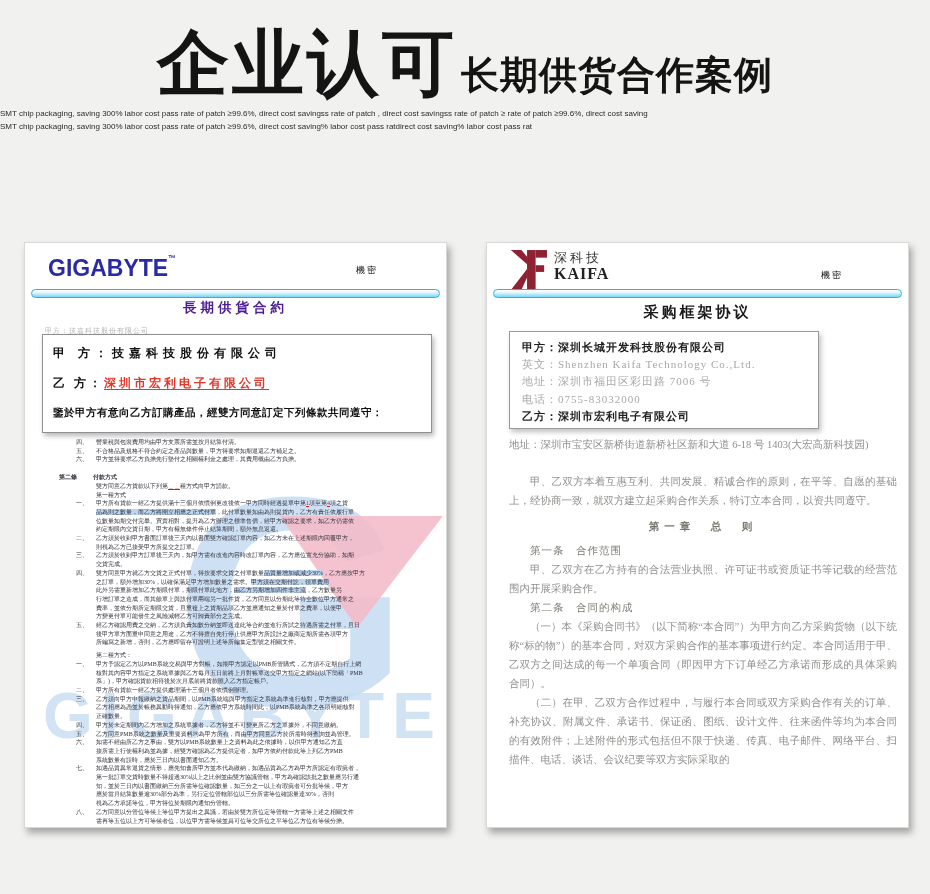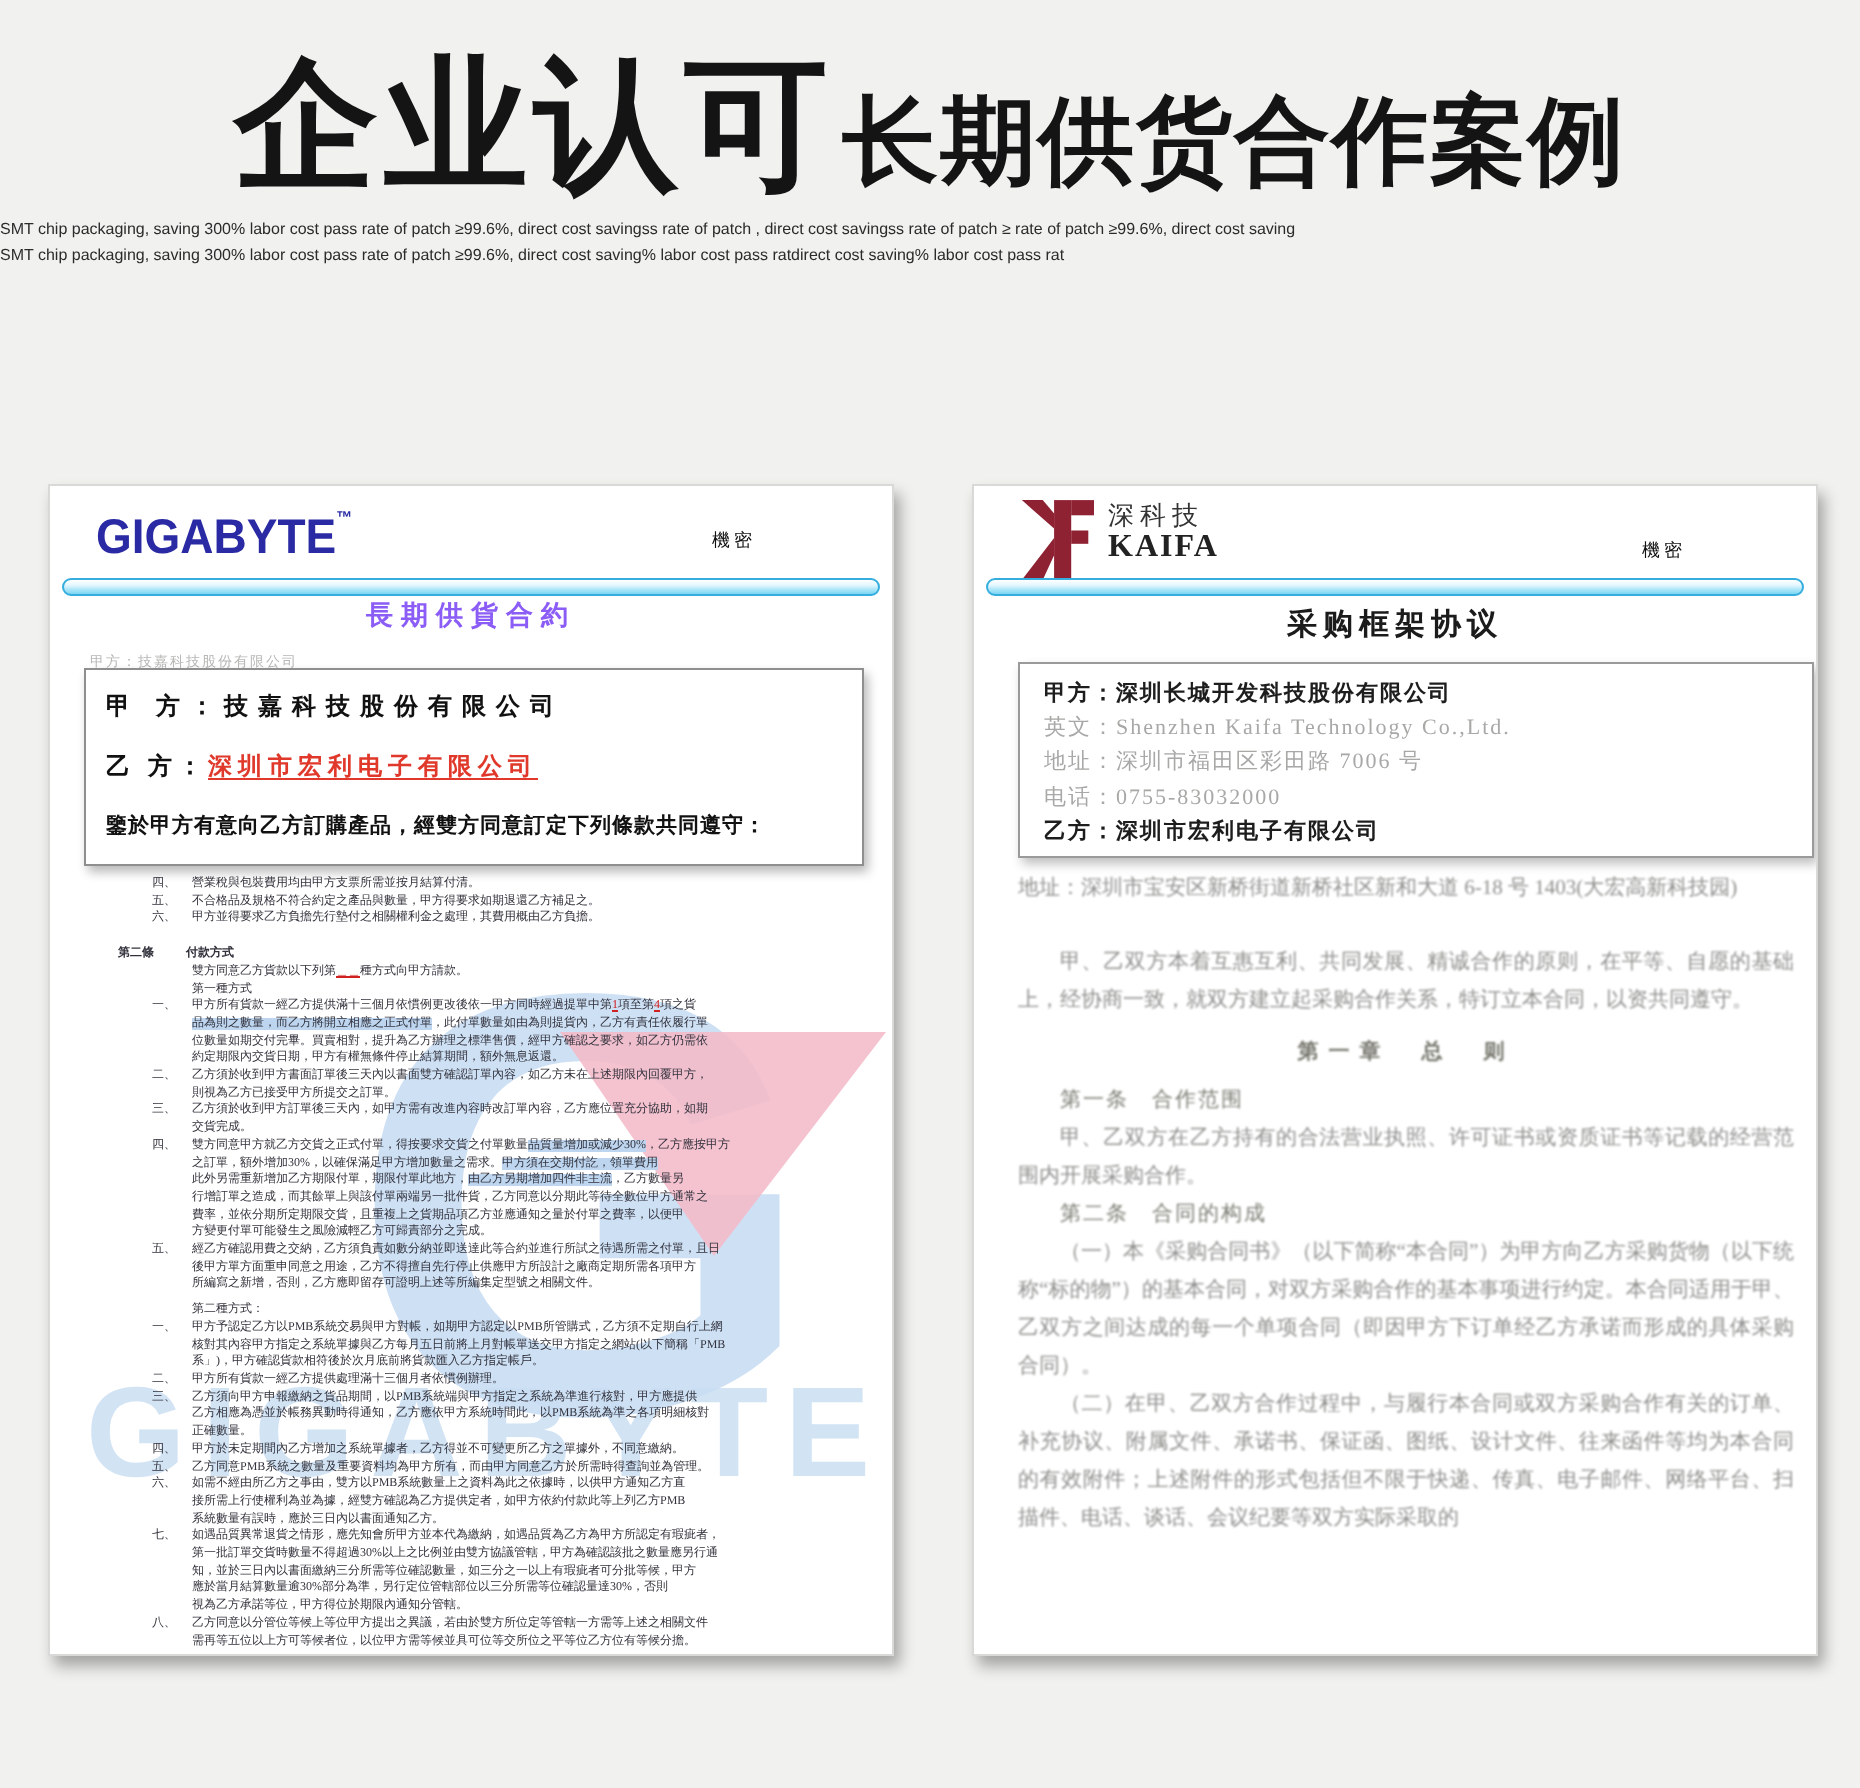--- a/index.html
+++ b/index.html
@@ -3,21 +3,21 @@
 <meta charset="utf-8">
 <style>
   html,body{margin:0;padding:0;}
   body{font-family:"Liberation Sans",sans-serif;}
   .canvas{position:relative;width:930px;height:894px;background:#f1f1ef;overflow:hidden;}
 
   
   .hdr{position:absolute;top:0;left:0;width:100%;text-align:left;}
   .title-row{margin-top:26px;display:flex;justify-content:center;align-items:baseline;}
   .t-main{font-size:72px;font-weight:900;color:#141414;letter-spacing:3px;line-height:1.05;}
-  .t-sub{font-size:48px;font-weight:800;color:#141414;margin-left:4px;letter-spacing:1px;}
+  .t-sub{font-size:38px;font-weight:800;color:#141414;margin-left:4px;letter-spacing:1px;}
   .t-eng{font-size:8px;color:#2b2b2b;line-height:13px;}
   .t-eng.first{margin-top:5px;}
 
   
   .page{position:absolute;top:242px;width:421px;height:584px;background:#fff;
         border:1px solid #d9d9d7;box-shadow:3px 5px 7px rgba(0,0,0,.32);overflow:hidden;}
   .page.left{left:24px;}
   .page.right{left:486px;}
 
   .conf{position:absolute;font-size:9px;font-weight:400;color:#111;letter-spacing:2px;}
@@ -25,21 +25,21 @@
   .page.right .conf{left:334px;top:26px;}
 
   .gloss-bar{position:absolute;left:6px;right:6px;top:46px;height:7px;border:1px solid #35aede;border-radius:5px;
      background:linear-gradient(180deg,#ffffff 0%,#e2f6fd 38%,#a6e4f8 72%,#7cd6f5 100%);}
 
   
   .gbrand{position:absolute;left:23px;top:11px;font-size:23px;font-weight:800;color:#2a2aa4;
           letter-spacing:0;transform:scaleY(1.06);transform-origin:left top;}
   .gbrand sup{font-size:8px;vertical-align:top;}
   .ltitle{position:absolute;top:56px;left:0;width:100%;text-align:center;
-          font-family:"Liberation Serif",serif;font-weight:700;font-size:13.5px;letter-spacing:4px;color:#8b5cf6;}
+          font-family:"Liberation Serif",serif;font-weight:700;font-size:13.5px;letter-spacing:4px;color:#4c1d95;}
   .faded{position:absolute;left:20px;top:83px;font-size:7px;color:#b7b7b5;letter-spacing:1px;}
 
   .callout-box{position:absolute;left:17px;top:91px;width:390px;height:99px;box-sizing:border-box;
      background:#fff;border:1px solid #8f8f8f;box-shadow:2px 3px 5px rgba(0,0,0,.28);
      padding:10px 6px 16px 10px;font-family:"Liberation Serif",serif;}
   .callout-box .pa{font-size:12px;font-weight:700;color:#111;letter-spacing:5px;}
   .callout-box .pb{margin-top:13px;font-size:12px;font-weight:700;color:#111;letter-spacing:3px;}
   .red-u{color:#e0392b;text-decoration:underline;text-underline-offset:2px;}
   .callout-box .pre{margin-top:14px;font-size:10.5px;font-weight:700;color:#111;letter-spacing:.5px;}
 
@@ -64,21 +64,21 @@
   
   .klogo{position:absolute;left:22px;top:7px;display:flex;align-items:flex-start;}
   .klogo svg{display:block;}
   .klogo .ktxt{margin-left:7px;}
   .klogo .kcn{font-size:13px;color:#333;letter-spacing:3px;line-height:15px;}
   .klogo .ken{font-family:"Liberation Serif",serif;font-size:16px;font-weight:700;color:#222;
               letter-spacing:1px;line-height:18px;}
   .rtitle{position:absolute;top:60px;left:0;width:100%;text-align:center;
           font-family:"Liberation Serif",serif;font-weight:700;font-size:15px;letter-spacing:3px;color:#1b1b1b;}
 
-  .kbox{position:absolute;left:22px;top:88px;width:398px;height:98px;box-sizing:border-box;background:#fff;
+  .kbox{position:absolute;left:22px;top:88px;width:310px;height:98px;box-sizing:border-box;background:#fff;
      border:1px solid #9a9a9a;box-shadow:2px 3px 5px rgba(0,0,0,.25);
      padding:7px 0 0 12px;font-family:"Liberation Serif",serif;font-size:11px;line-height:17.2px;letter-spacing:1px;}
   .kbox .dark{color:#1d1d1d;font-weight:700;}
   .kbox .light{color:#a8a8a6;}
 
   .body-right{position:absolute;left:0;top:190px;right:0;bottom:0;padding:2px 11px 0 22px;
      font-family:"Liberation Serif",serif;font-size:10.5px;line-height:19px;color:#8f8f8d;
      filter:blur(.45px);overflow:hidden;text-align:justify;}
   .rb-plain{}
   .rb-para{text-indent:2em;}

